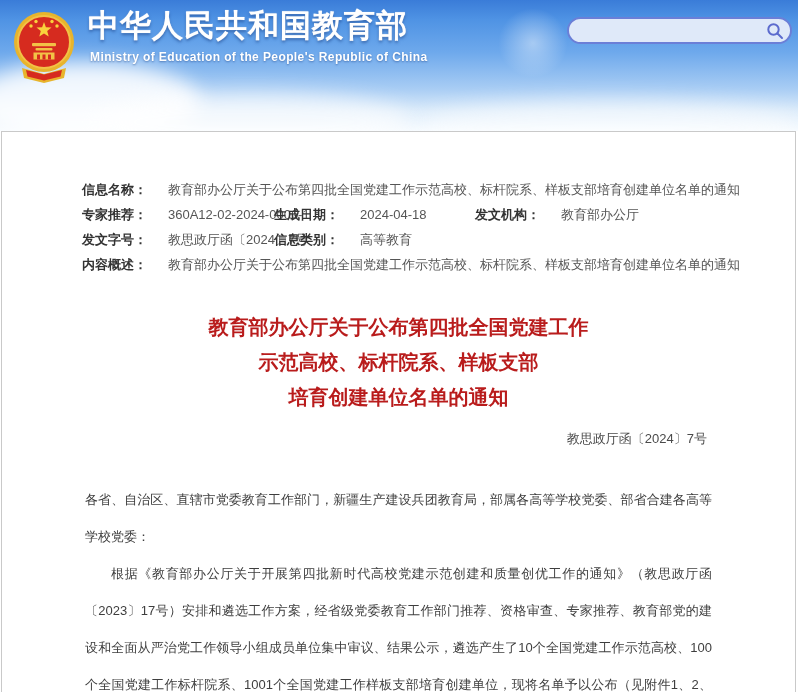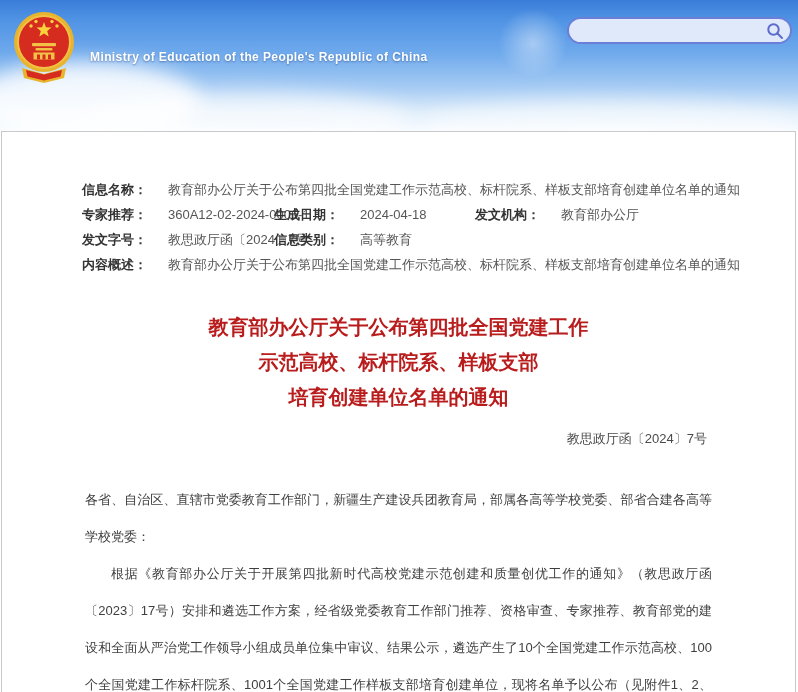--- a/index.html
+++ b/index.html
@@ -85,20 +85,21 @@
       <rect x="22" y="33" width="24" height="3.2" rx="1" fill="#f2c246"></rect>
       <rect x="25.5" y="38" width="17" height="2.6" rx="1" fill="#f2c246"></rect>
       <rect x="23.5" y="42.5" width="21" height="7" fill="#f2c246"></rect>
       <rect x="27" y="44.5" width="3" height="5" fill="#d62b1f"></rect>
       <rect x="32.5" y="44.5" width="3" height="5" fill="#d62b1f"></rect>
       <rect x="38" y="44.5" width="3" height="5" fill="#d62b1f"></rect>
       <path d="M12,58 L34,64 L56,58 L54,68 L34,73 L14,68 Z" fill="#e8b42c"></path>
       <path d="M16,60 L34,64.5 L52,60 L50.5,66.5 L34,70.5 L17.5,66.5 Z" fill="#d62b1f"></path>
     </svg>
 
+    <div class="site-title">中华人民共和国教育部</div>
     <div class="site-subtitle">Ministry of Education of the People's Republic of China</div>
 
     <div class="search-box">
       <input type="text" value="" placeholder="" style="">
       <button class="search-btn" aria-label="search">
         <svg viewBox="0 0 18 18" width="18" height="18">
           <circle cx="7.5" cy="7.5" r="5.2" fill="none" stroke="#5c6bce" stroke-width="2"></circle>
           <line x1="11.5" y1="11.5" x2="16" y2="16" stroke="#5c6bce" stroke-width="2" stroke-linecap="round"></line>
         </svg>
       </button>

